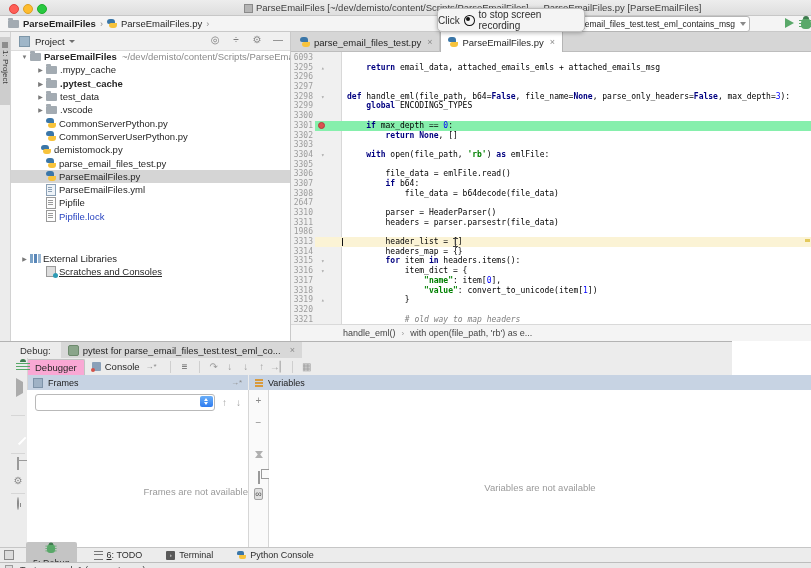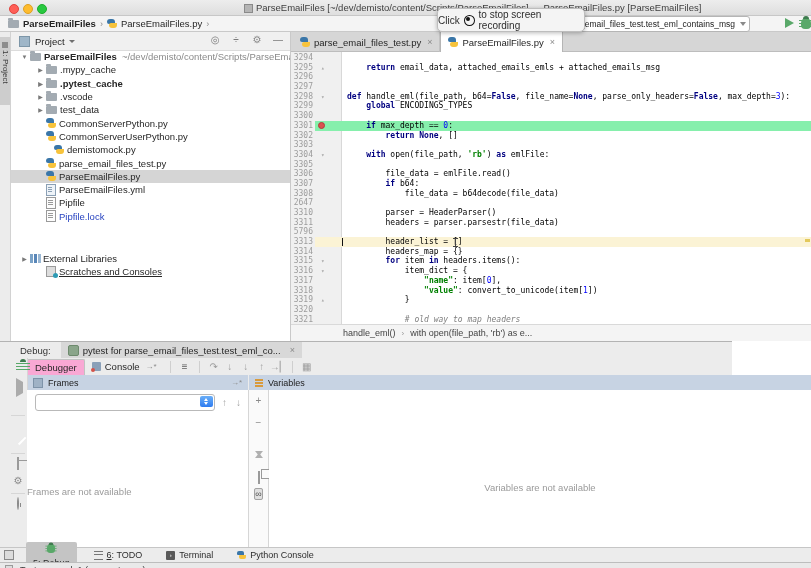--- a/index.html
+++ b/index.html
@@ -197,21 +197,21 @@
     border-right:1px solid #d6d6d6;}
   #frames-combo{position:absolute;left:8px;top:4px;width:178px;height:15px;background:#fff;
     border:1px solid #b9b9b9;border-radius:3px;}
   #combo-stepper{position:absolute;right:1px;top:1px;width:13px;height:11px;border-radius:2px;
     background:linear-gradient(#6aaff8,#2f7cf0);}
   #combo-stepper::before,#combo-stepper::after{content:"";position:absolute;left:4px;width:0;height:0;
     border-left:2.5px solid transparent;border-right:2.5px solid transparent;}
   #combo-stepper::before{top:2px;border-bottom:3px solid #fff;}
   #combo-stepper::after{bottom:2px;border-top:3px solid #fff;}
   .arrow-ico{position:absolute;top:7px;color:#a0a0a0;font-size:10px;}
-  #frames-placeholder{position:absolute;left:0;top:96px;width:221px;text-align:left;color:#9a9a9a;}
+  #frames-placeholder{position:absolute;left:0;top:96px;width:221px;text-align:right;color:#9a9a9a;}
   
   #vars-ltb{position:absolute;left:249px;top:48px;width:19px;height:158px;background:#fafafa;
     border-right:1px solid #d6d6d6;}
   .vtb-ico{position:absolute;left:0;width:19px;text-align:center;color:#8a8a8a;font-size:10px;}
   .tri-up{width:0;height:0;border-left:4px solid transparent;border-right:4px solid transparent;
     border-bottom:5px solid #b0b0b0;margin:0 auto;}
   .tri-down{width:0;height:0;border-left:4px solid transparent;border-right:4px solid transparent;
     border-top:5px solid #b0b0b0;margin:0 auto;}
   .copy-ico{width:7px;height:8px;border:1px solid #9a9a9a;position:relative;margin:0 auto;background:#fff;}
   .copy-ico::after{content:"";position:absolute;left:2px;top:-3px;width:7px;height:8px;
@@ -316,38 +316,38 @@
           <span class="t-label">.mypy_cache</span>
         </div>
         <div class="trow" style="padding-left: 24px; font-weight: bold;">
           <span class="chev-slot">▶</span>
           <span class="folder-icon"></span>
           <span class="t-label">.pytest_cache</span>
         </div>
         <div class="trow" style="padding-left: 24px;">
           <span class="chev-slot">▶</span>
           <span class="folder-icon"></span>
-          <span class="t-label">.vscode</span>
+          <span class="t-label">test_data</span>
         </div>
         <div class="trow" style="padding-left: 24px;">
           <span class="chev-slot">▶</span>
           <span class="folder-icon"></span>
-          <span class="t-label">test_data</span>
+          <span class="t-label">.vscode</span>
         </div>
         <div class="trow" style="padding-left: 24px;">
           <span class="chev-slot"></span>
           <span class="python-file-icon"></span>
           <span class="t-label">CommonServerPython.py</span>
         </div>
         <div class="trow" style="padding-left: 24px;">
           <span class="chev-slot"></span>
           <span class="python-file-icon"></span>
           <span class="t-label">CommonServerUserPython.py</span>
         </div>
-        <div class="trow" style="padding-left: 32px;">
+        <div class="trow" style="padding-left: 19px;">
           <span class="chev-slot"></span>
           <span class="python-file-icon"></span>
           <span class="t-label">demistomock.py</span>
         </div>
         <div class="trow" style="padding-left: 24px;">
           <span class="chev-slot"></span>
           <span class="python-file-icon"></span>
           <span class="t-label">parse_email_files_test.py</span>
         </div>
         <div class="trow sel" style="padding-left: 24px;">
@@ -392,39 +392,39 @@
       <div class="etab active">
         <span class="python-file-icon"></span>
         <span>ParseEmailFiles.py</span>
         <span class="close-icon" style="margin-left: 2px;">×</span>
       </div>
     </div>
 
   <div id="gutter-bg" class="abs"></div>
   <div id="gutter-line" class="abs"></div>
   <div id="gutter-nums" class="abs">
-      <div class="gnum">3294</div>
+      <div class="gnum">6093</div>
       <div class="gnum">3295</div>
       <div class="gnum">3296</div>
       <div class="gnum">3297</div>
       <div class="gnum">3298</div>
       <div class="gnum">3299</div>
       <div class="gnum">3300</div>
       <div class="gnum">3301</div>
       <div class="gnum">3302</div>
       <div class="gnum">3303</div>
       <div class="gnum">3304</div>
       <div class="gnum">3305</div>
       <div class="gnum">3306</div>
       <div class="gnum">3307</div>
       <div class="gnum">3308</div>
       <div class="gnum">2647</div>
       <div class="gnum">3310</div>
       <div class="gnum">3311</div>
-      <div class="gnum">5796</div>
+      <div class="gnum">1986</div>
       <div class="gnum">3313</div>
       <div class="gnum">3314</div>
       <div class="gnum">3315</div>
       <div class="gnum">3316</div>
       <div class="gnum">3317</div>
       <div class="gnum">3318</div>
       <div class="gnum">3319</div>
       <div class="gnum">3320</div>
       <div class="gnum">3321</div>
     </div>

